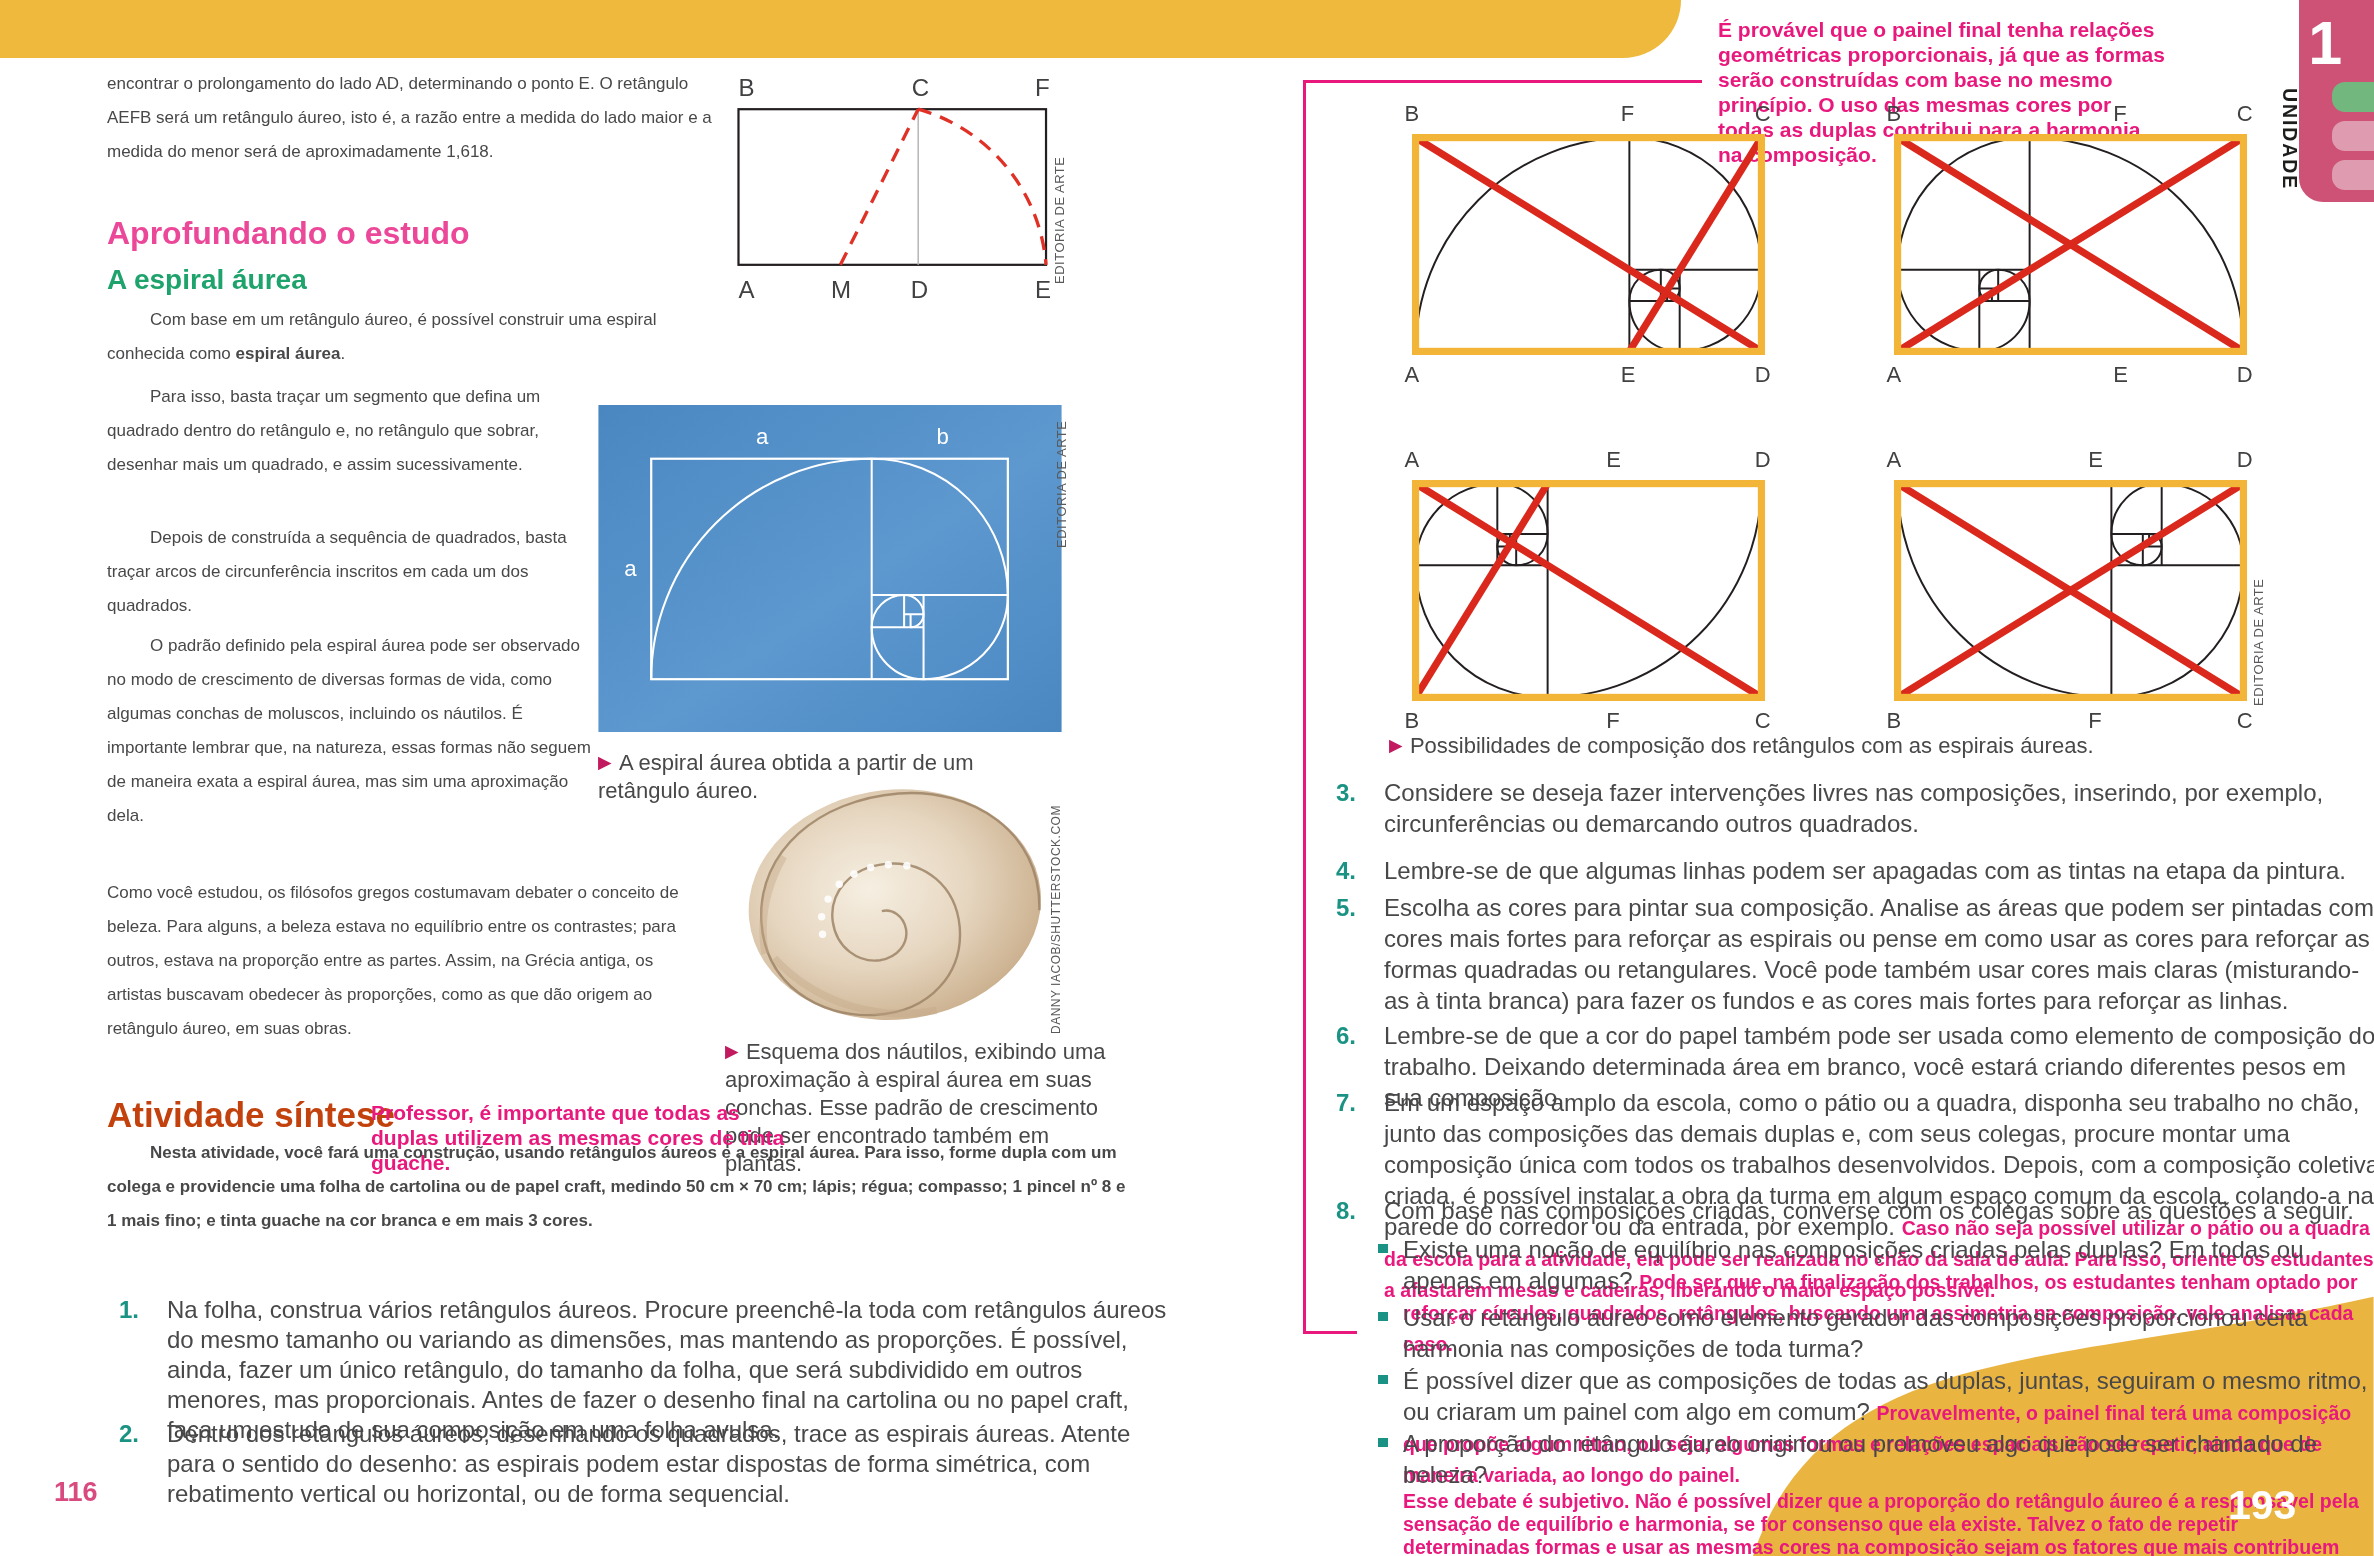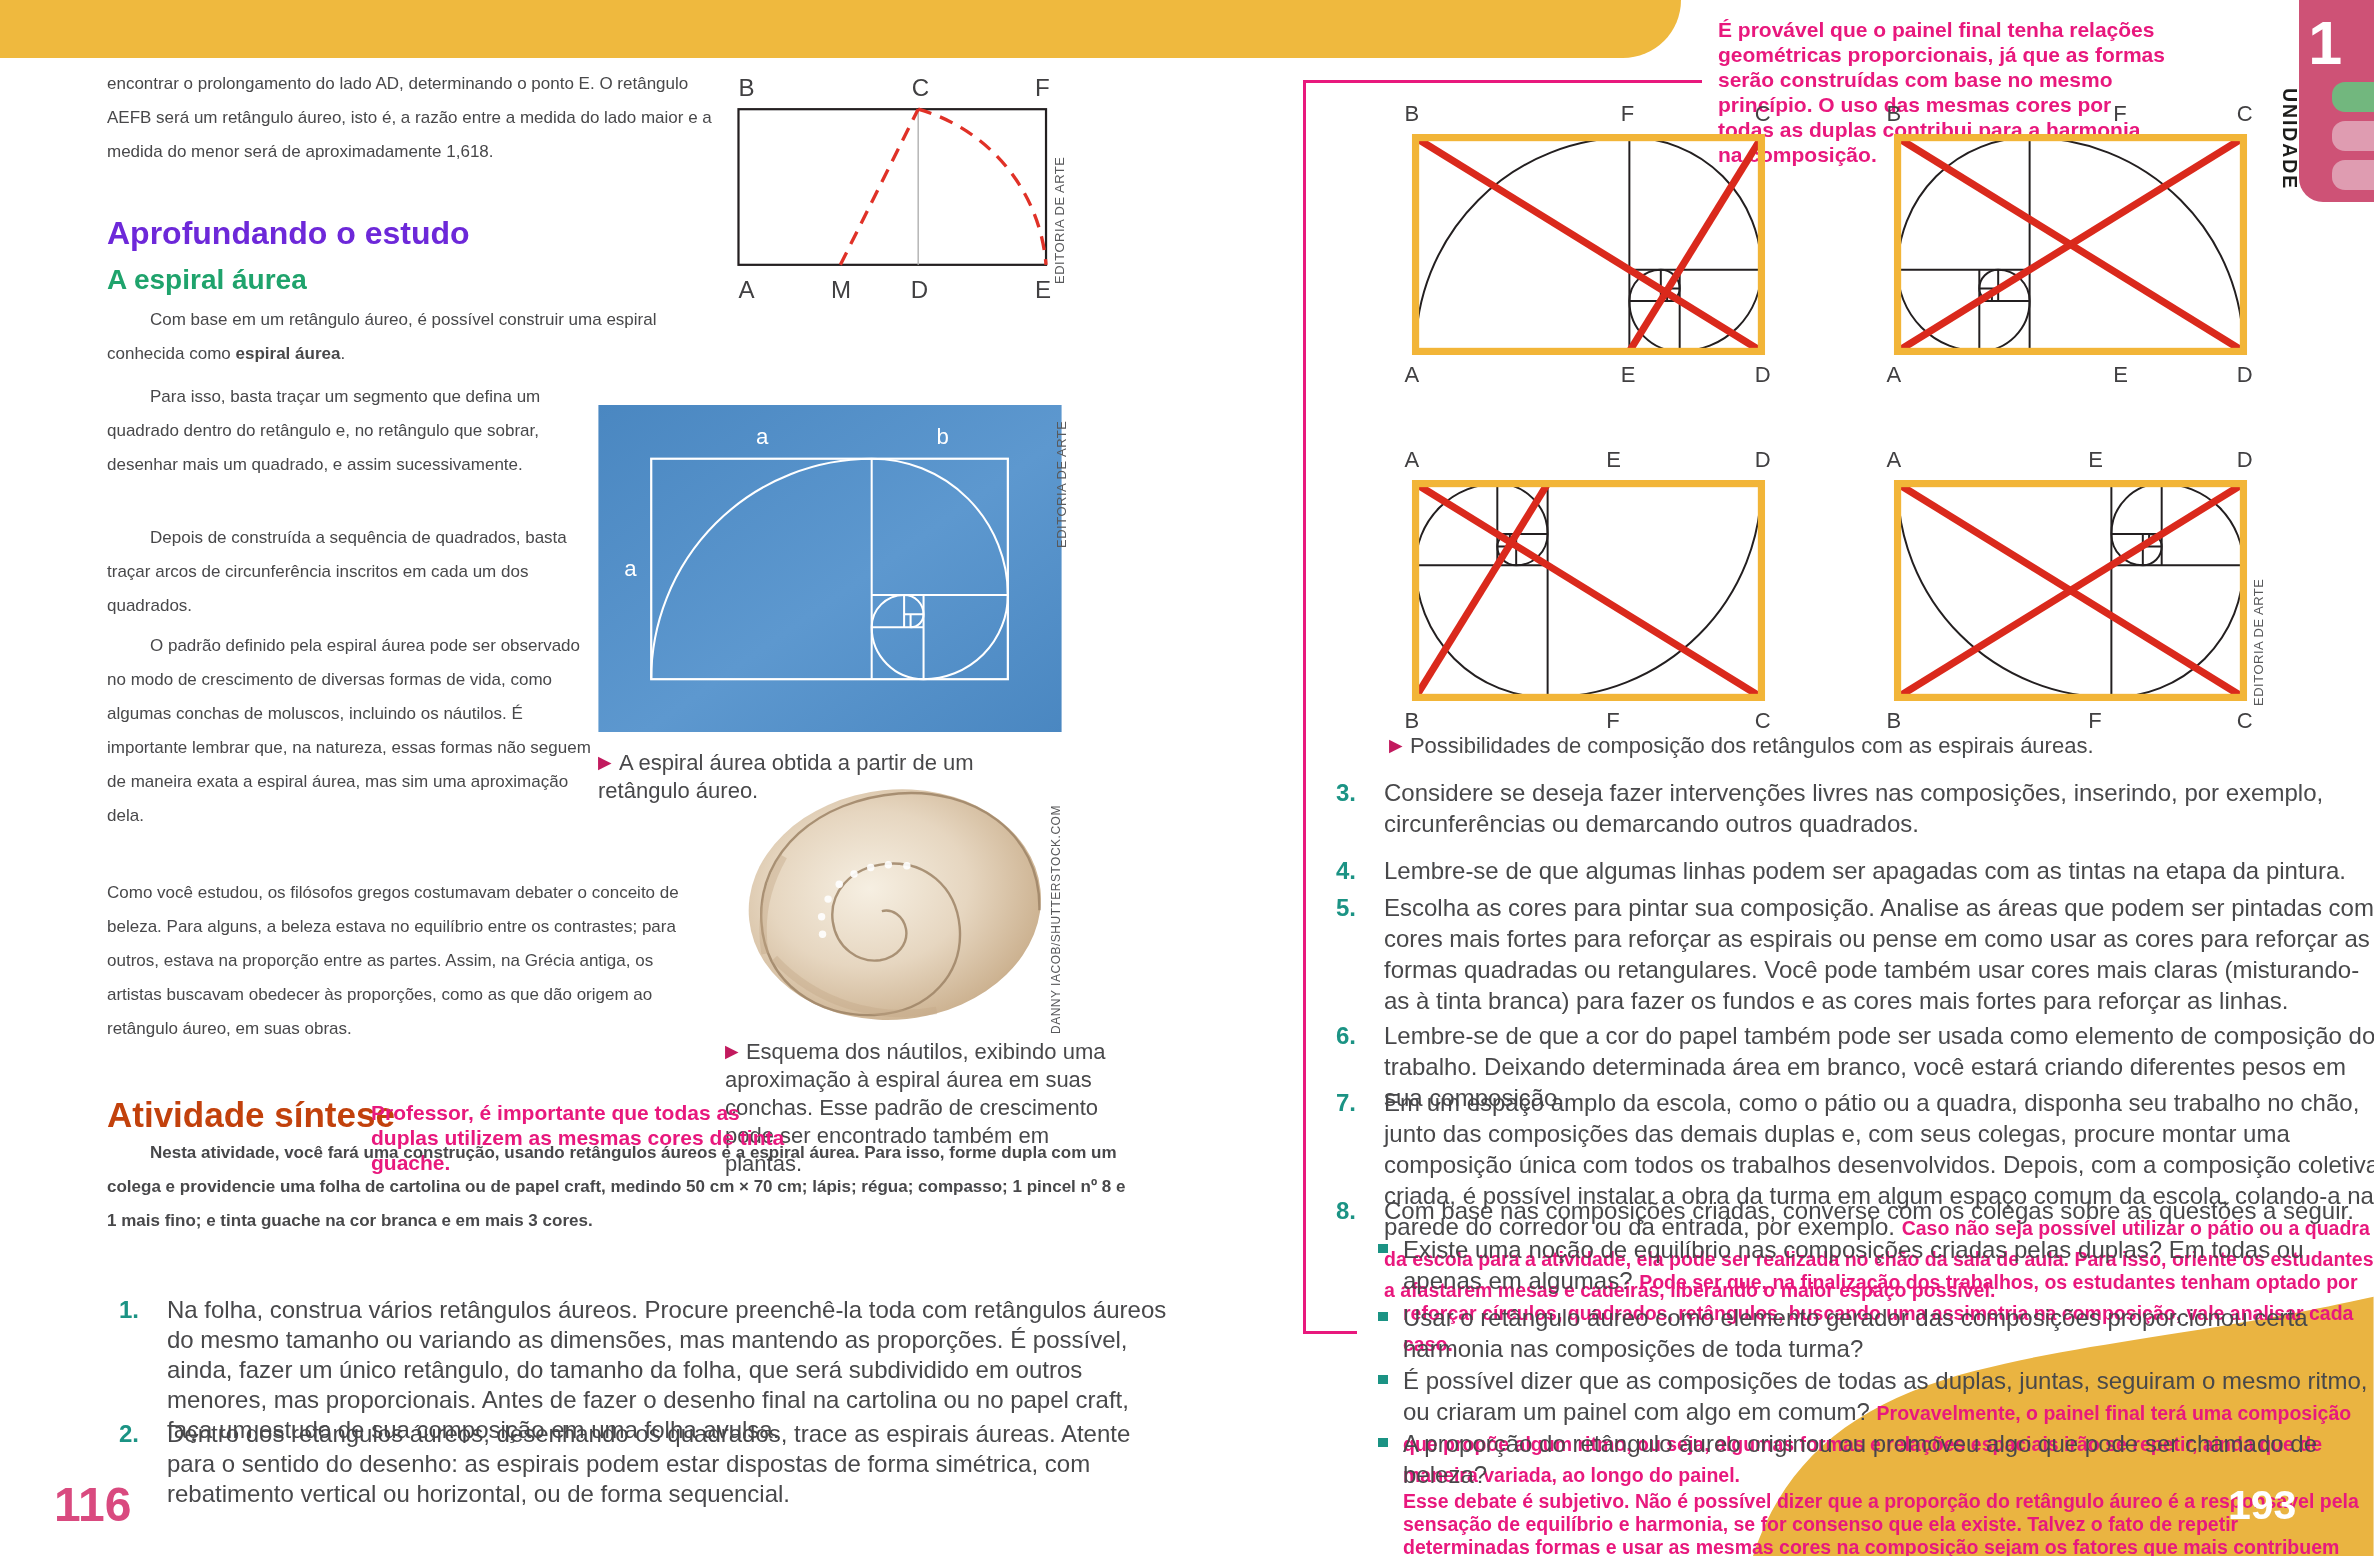--- a/index.html
+++ b/index.html
@@ -12,29 +12,29 @@
   
   .unit-tab{right:0;top:0;width:76px;height:202px;background:#ce5276;border-radius:0 0 0 24px;}
   .unit-num{position:absolute;left:9.3px;top:13px;color:#fff;font-size:61px;font-weight:bold;line-height:1;}
   .unit-label{position:absolute;left:1.9px;top:139px;color:#1d1d1b;font-size:19.5px;font-weight:bold;letter-spacing:1.9px;
               transform:rotate(90deg) translate(-50%,0);transform-origin:0 0;white-space:nowrap;}
   .tab-bar{position:absolute;left:33px;width:56px;height:30px;border-radius:13px 0 0 13px;}
   
   .body-t{font-size:17px;line-height:34px;color:#48484a;}
   .body-r{font-size:24px;line-height:31px;color:#48484a;}
   .ind{text-indent:43px;}
-  h1.sec{font-size:32px;font-weight:bold;color:#6d28d9;margin:0;}
+  h1.sec{font-size:32px;font-weight:bold;color:#ec4899;margin:0;}
   h2.sub{font-size:28px;font-weight:bold;color:#1fa36c;margin:0;}
   h1.act{font-size:35px;font-weight:bold;color:#c2410c;margin:0;display:inline;}
   .note{color:#e8187d;font-weight:bold;font-size:21px;line-height:25px;}
   .caption{font-size:22px;line-height:28px;color:#48484a;}
   .cap-arrow{color:#c21a5e;font-size:17.6px;vertical-align:1.9px;margin-right:7.4px;}
   .vcredit{position:absolute;font-size:13px;color:#58595b;transform:rotate(-90deg);
            transform-origin:0 100%;white-space:nowrap;letter-spacing:0.5px;}
-  .pagenum-l{left:54px;top:1477px;font-size:48px;font-weight:bold;color:#d94a7f;}
+  .pagenum-l{left:54px;top:1477px;font-size:27px;font-weight:bold;color:#d94a7f;}
   .pagenum-r{left:2228px;top:1482px;font-size:41px;font-weight:bold;color:#ffffff;z-index:5;}
   
   .n-item{position:absolute;padding-left:48px;}
   .n-item .num{position:absolute;left:0;top:0;font-weight:bold;color:#1b9384;}
   .bullet-item{position:absolute;padding-left:32px;}
   .sqb{position:absolute;left:7.4px;top:10.2px;width:9.3px;height:9.3px;background:#1b9384;}
   
   .pk{background:#e8187d;}
   
   .comp{position:absolute;width:357px;height:221px;}

